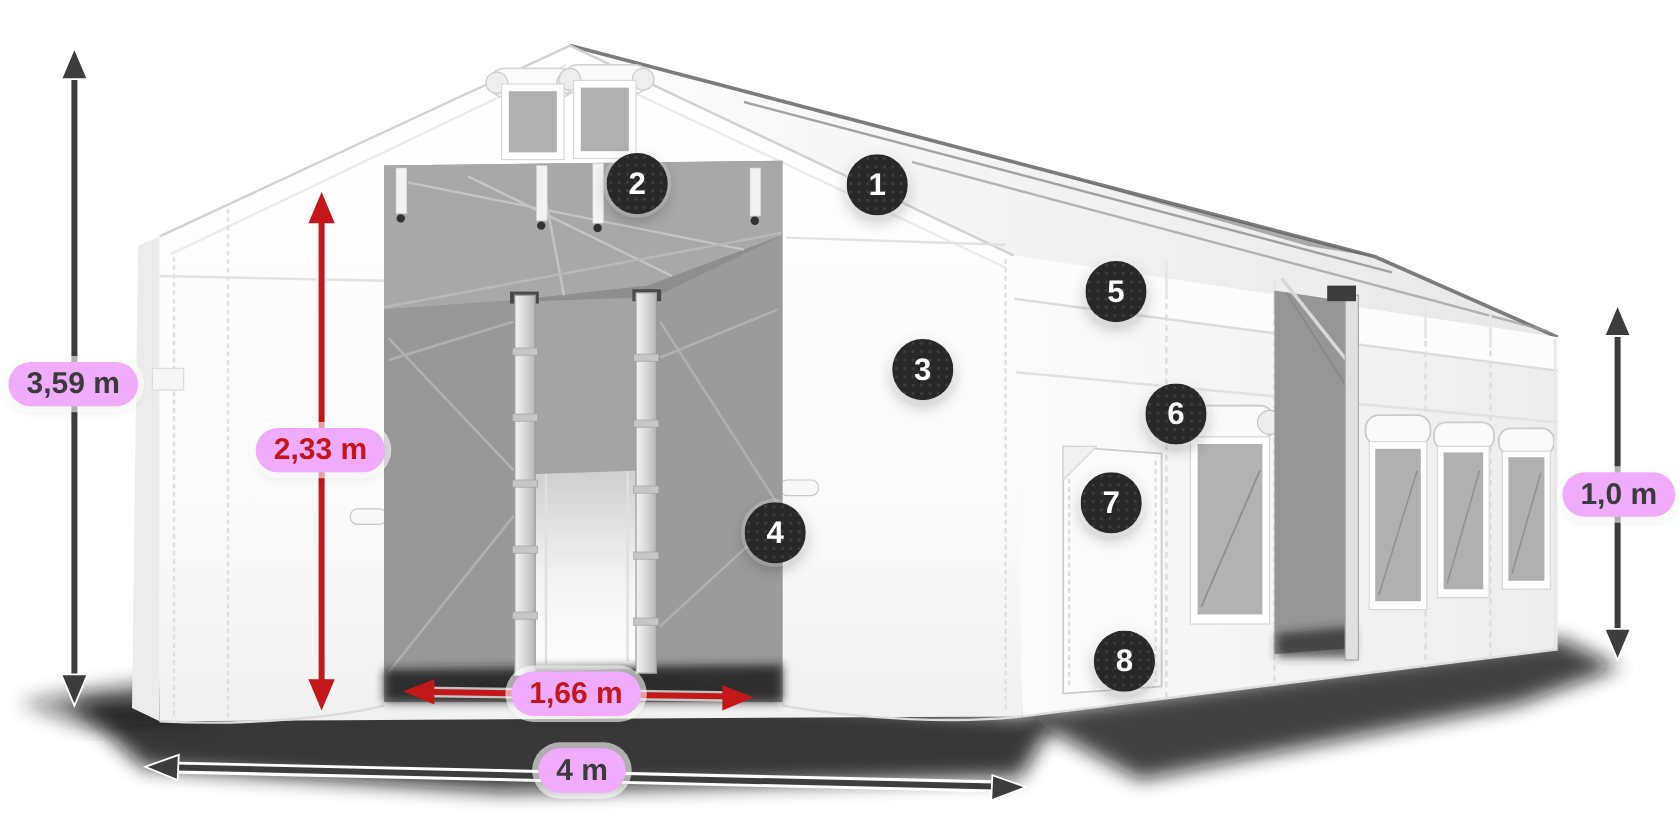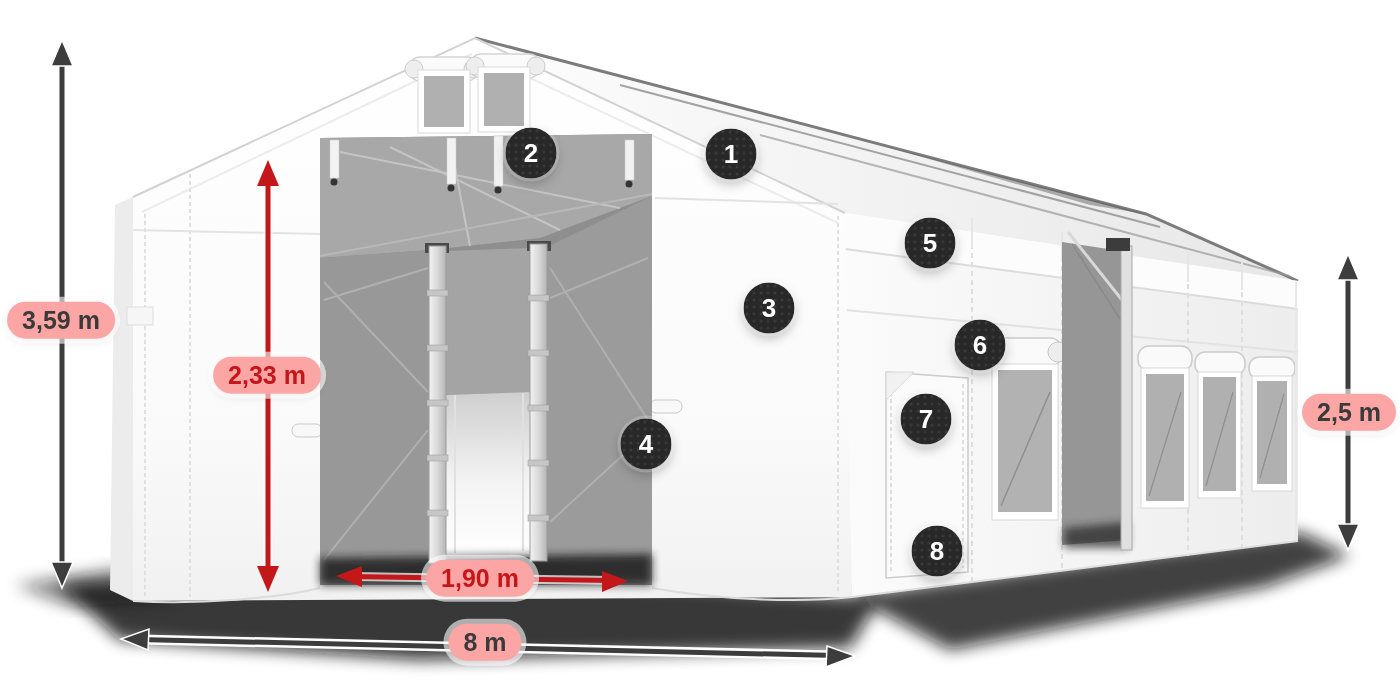--- a/index.html
+++ b/index.html
@@ -4,21 +4,21 @@
 <style>
   html,body{margin:0;padding:0;background:#ffffff;}
   #stage{
     position:relative;width:1400px;height:700px;overflow:hidden;
     background:#ffffff;
     font-family:"Liberation Sans", sans-serif;
   }
   #stage svg{position:absolute;left:0;top:0;}
   .pill{
     position:absolute;transform:translate(-50%,-50%);
-    background:#fca5a5;border-radius:20px;padding:4px 15px;
+    background:#f0abfc;border-radius:20px;padding:4px 15px;
     font-weight:bold;font-size:25px;line-height:1.15;color:#3a3a3a;
     white-space:nowrap;text-align:center;
     box-shadow:0 0 0 5px rgba(255,255,255,.6), 0 3px 9px rgba(0,0,0,.12);
   }
   .pill.red{color:#c4171a;}
   .badge{
     position:absolute;transform:translate(-50%,-50%);
     width:51px;height:51px;border-radius:50%;
     background-color:#282828;
     background-image:radial-gradient(circle, rgba(255,255,255,.10) 1px, transparent 1.5px);
@@ -279,23 +279,23 @@
         <line x1="352" y1="576.5" x2="612" y2="580.5" stroke="#ffffff" stroke-width="9" opacity="0.7"></line>
         <line x1="350" y1="576.5" x2="614" y2="580.5" stroke="#c4171a" stroke-width="5"></line>
         <polygon points="336,576 362,566 362,587" fill="#c4171a"></polygon>
         <polygon points="628,581 602,571 602,592" fill="#c4171a"></polygon>
       </g>
     </g>
   </svg>
 
   <div class="pill" style="left:61px;top:320px;">3,59 m</div>
   <div class="pill red" style="left:267px;top:375px;">2,33 m</div>
-  <div class="pill red" style="left:480px;top:578px;">1,90 m</div>
-  <div class="pill" style="left:485px;top:642px;">8 m</div>
-  <div class="pill" style="left:1349px;top:412px;">2,5 m</div>
+  <div class="pill red" style="left:480px;top:578px;">1,66 m</div>
+  <div class="pill" style="left:485px;top:642px;">4 m</div>
+  <div class="pill" style="left:1349px;top:412px;">1,0 m</div>
 
   <div class="badge" style="left:731px;top:154px;">1</div>
   <div class="badge" style="left:531px;top:153px;">2</div>
   <div class="badge" style="left:769px;top:308px;">3</div>
   <div class="badge" style="left:646px;top:444px;">4</div>
   <div class="badge" style="left:930px;top:243px;">5</div>
   <div class="badge" style="left:980px;top:345px;">6</div>
   <div class="badge" style="left:926px;top:419px;">7</div>
   <div class="badge" style="left:937px;top:551px;">8</div>
 

